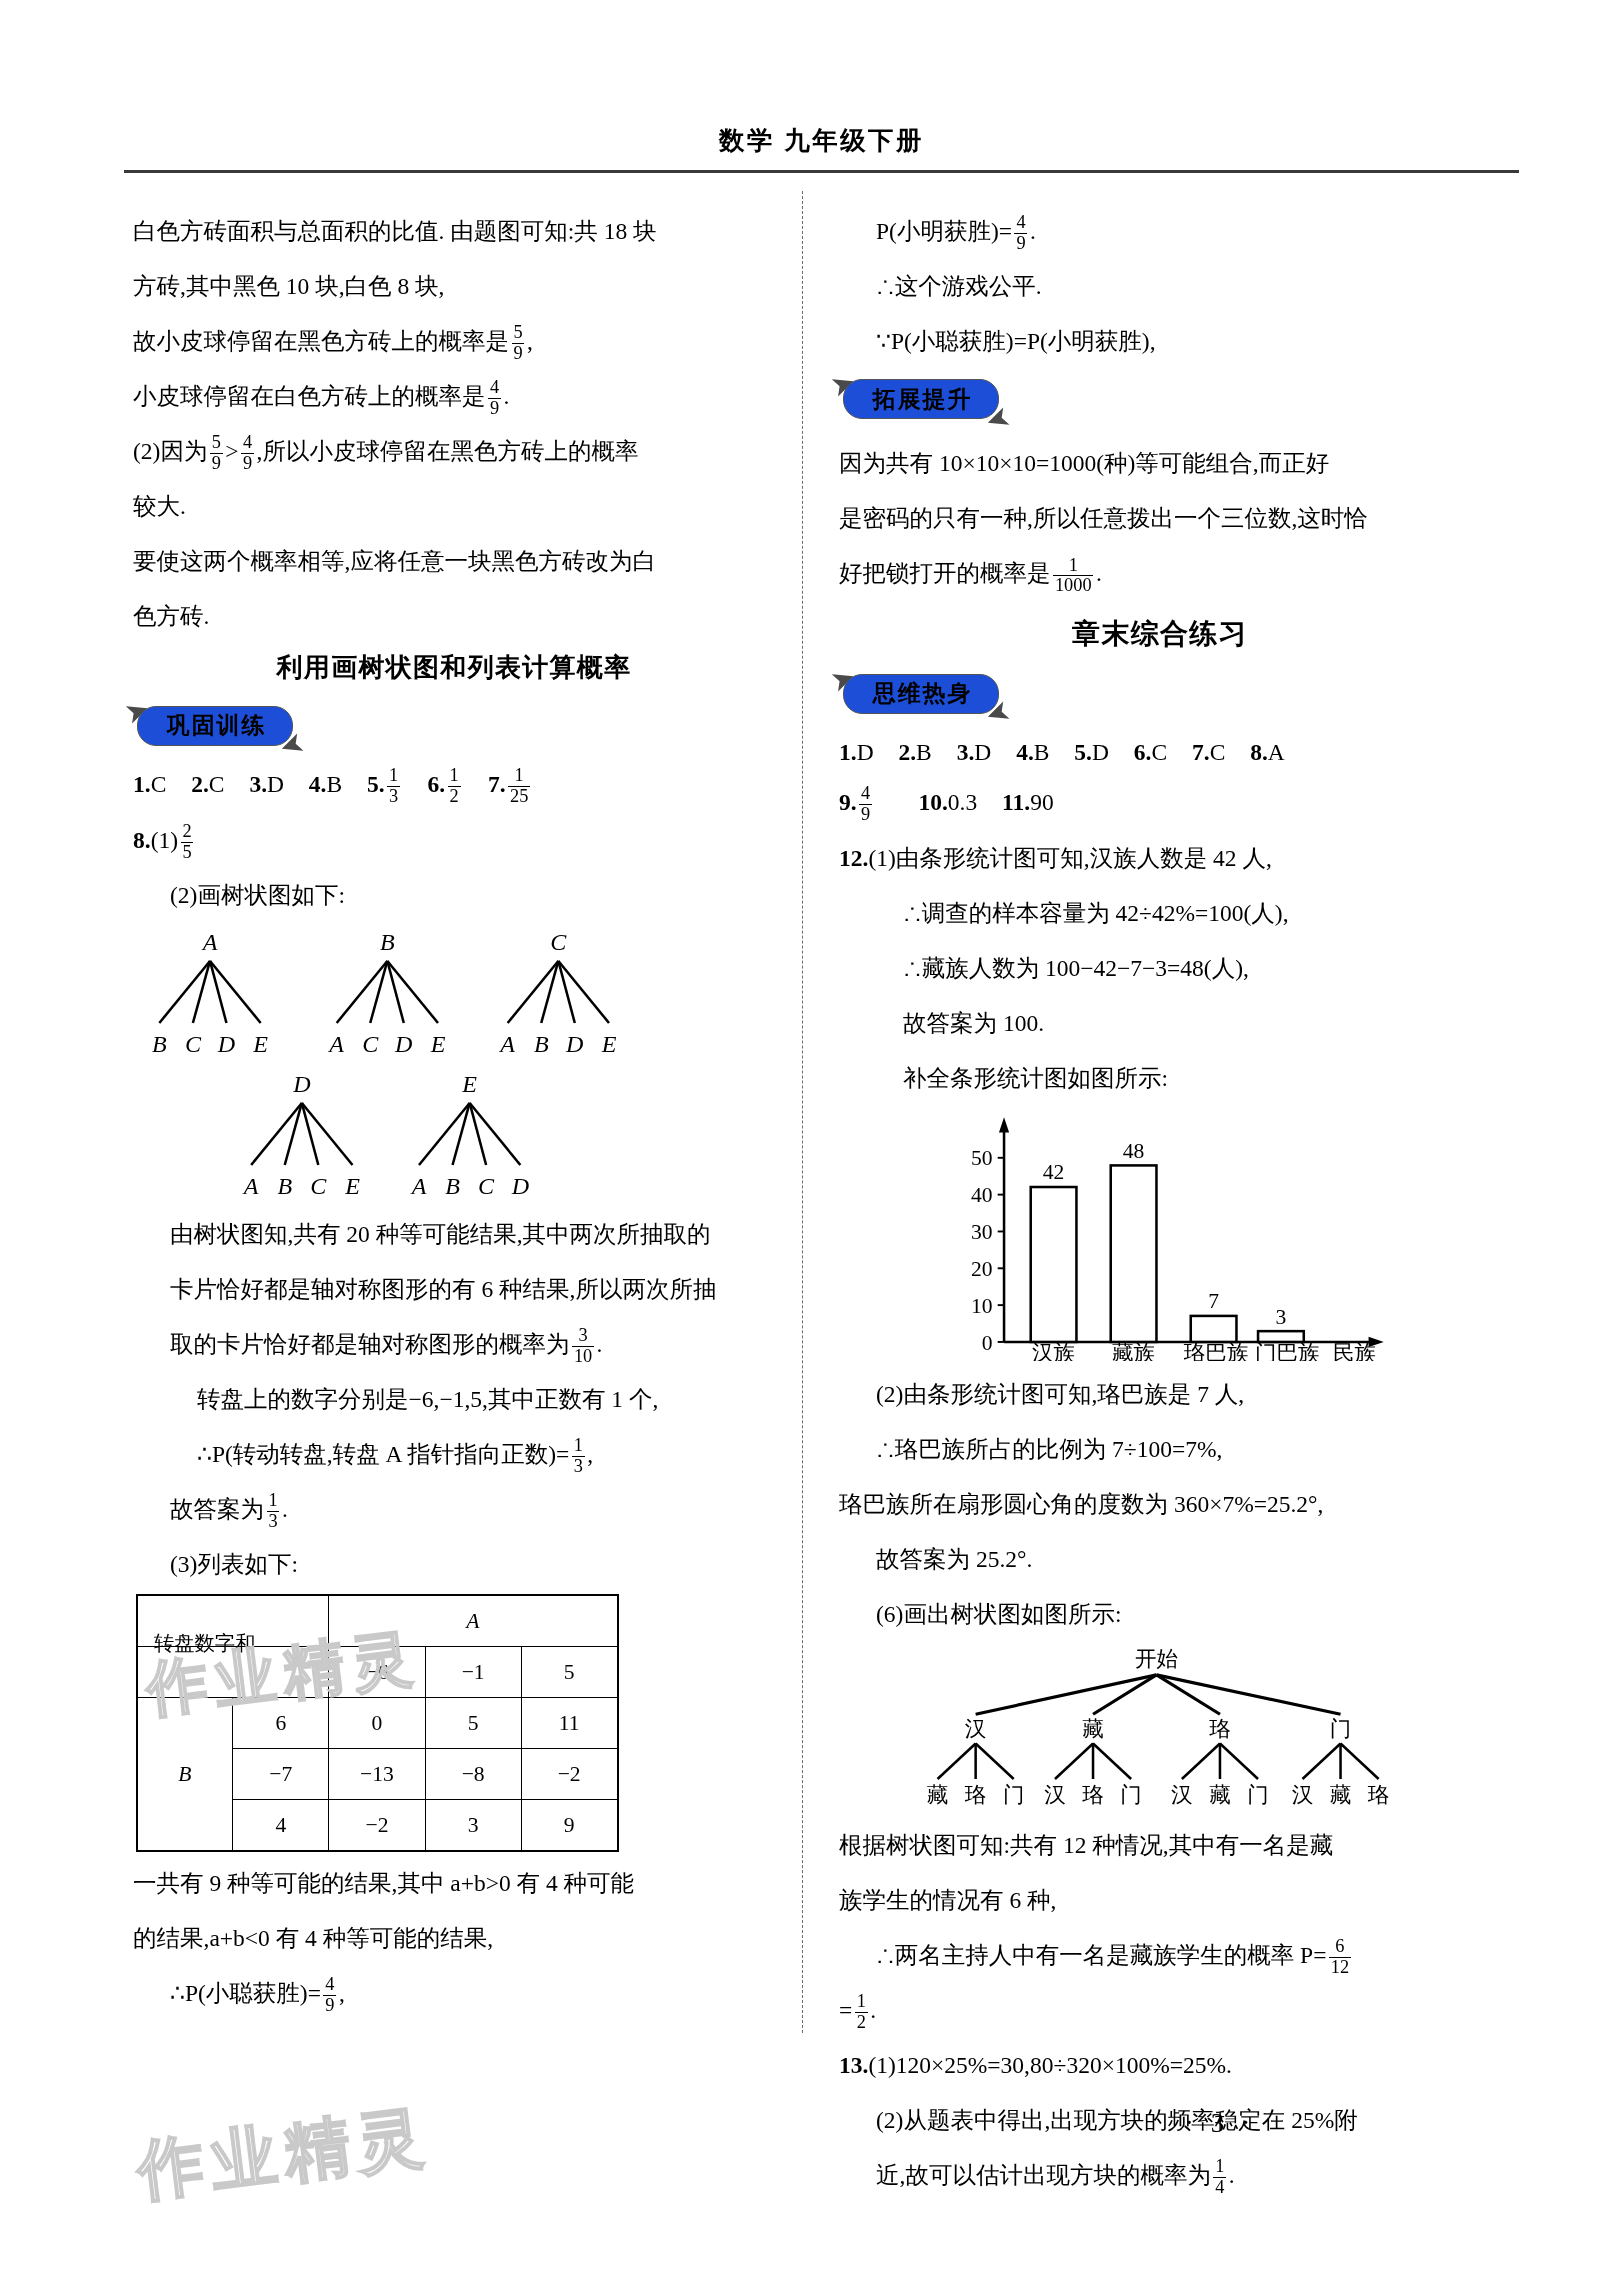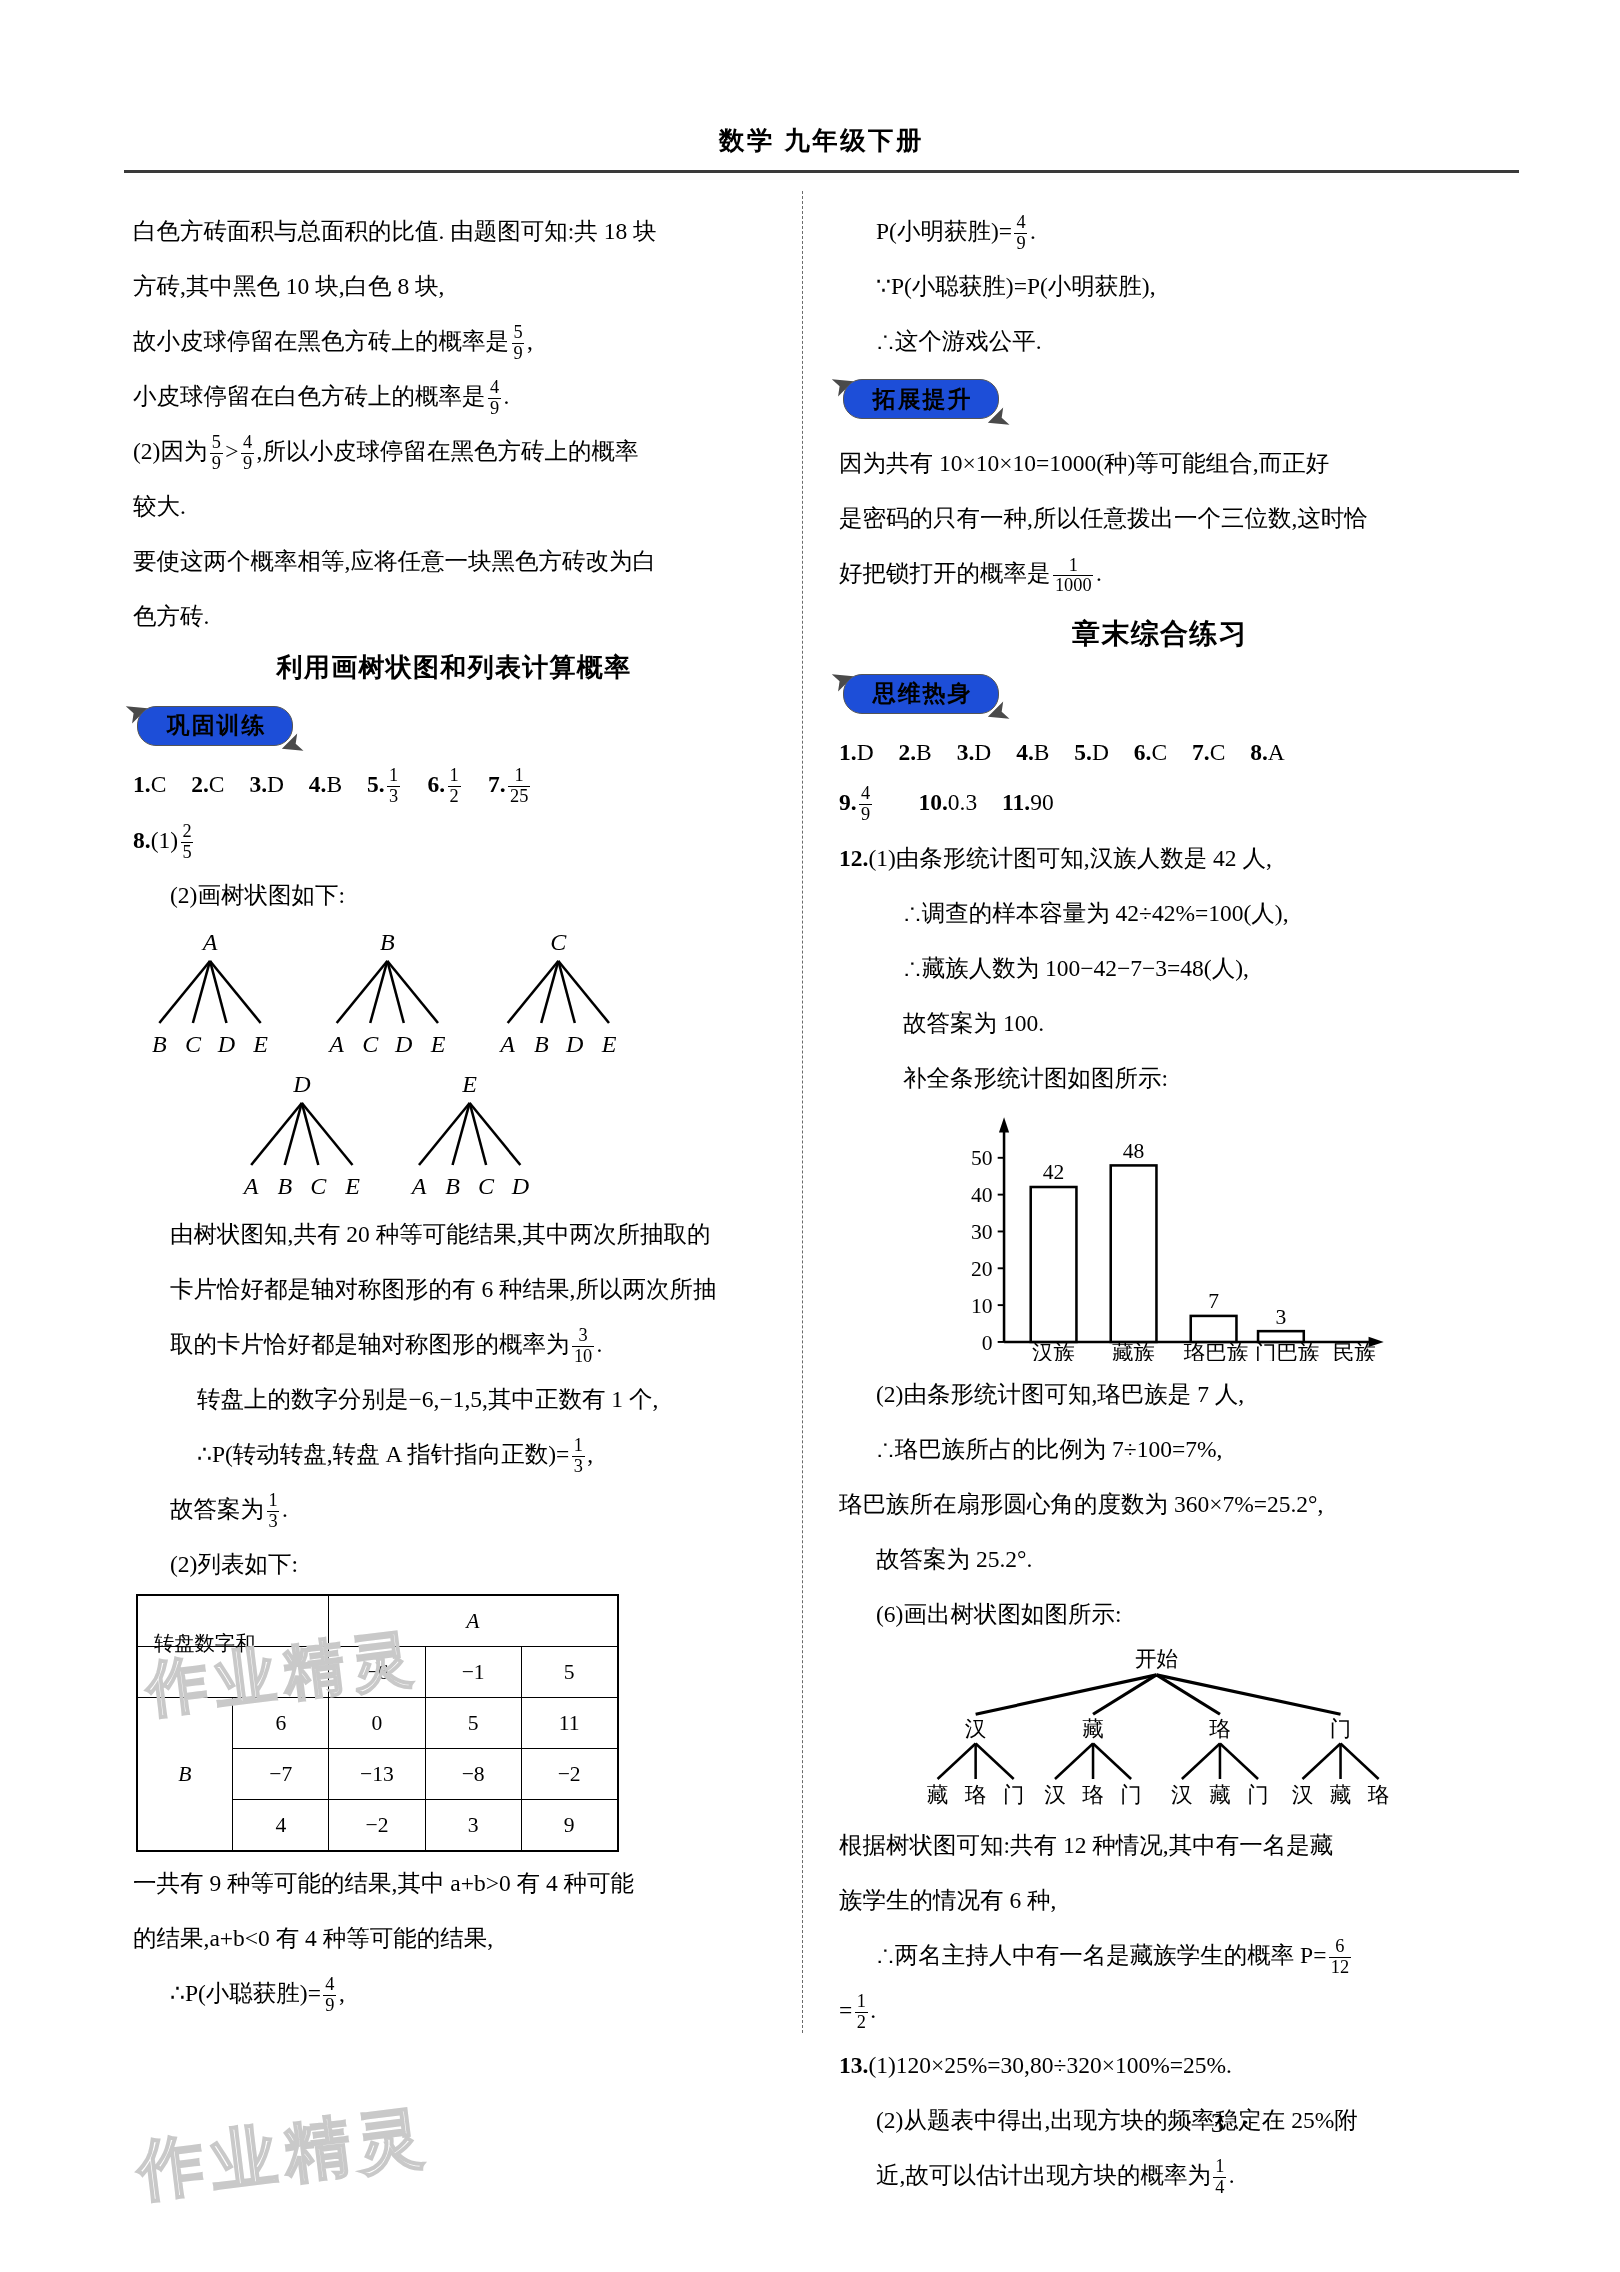--- a/index.html
+++ b/index.html
@@ -335,21 +335,21 @@
     </div>
 
     
     <div class="p indent2">转盘上的数字分别是−6,−1,5,其中正数有 1 个,</div>
     <div class="p indent2">
       <span>∴P(转动转盘,转盘 A 指针指向正数)=</span><span class="frac"><span class="n">1</span><span class="d">3</span></span><span>,</span>
     </div>
     <div class="p indent1">
       <span>故答案为</span><span class="frac"><span class="n">1</span><span class="d">3</span></span><span>.</span>
     </div>
-    <div class="p indent1">(2)列表如下:</div>
+    <div class="p indent1">(3)列表如下:</div>
 
     
     <div class="tbl-wrap">
       <table class="grid">
         <tbody>
             <tr>
           <td class="corner" colspan="2">
             <span class="corner-label">转盘数字和</span>
           </td>
           <td colspan="3" style="font-style:italic;">A</td>
@@ -390,22 +390,22 @@
       <span>∴P(小聪获胜)=</span><span class="frac"><span class="n">4</span><span class="d">9</span></span><span>,</span>
     </div>
 
   </div>
 
   <div class="col col-right">
 
     <div class="p indent1">
       <span>P(小明获胜)=</span><span class="frac"><span class="n">4</span><span class="d">9</span></span><span>.</span>
     </div>
+    <div class="p indent1">∴这个游戏公平.</div>
     <div class="p indent1">∵P(小聪获胜)=P(小明获胜),</div>
-    <div class="p indent1">∴这个游戏公平.</div>
 
     <div class="banner">
       <span class="arrow-l">➤</span>
       <span class="banner-box">拓展提升</span>
       <span class="arrow-r">➤</span>
     </div>
 
     <div class="p">因为共有 10×10×10=1000(种)等可能组合,而正好</div>
     <div class="p">是密码的只有一种,所以任意拨出一个三位数,这时恰</div>
     <div class="p">

